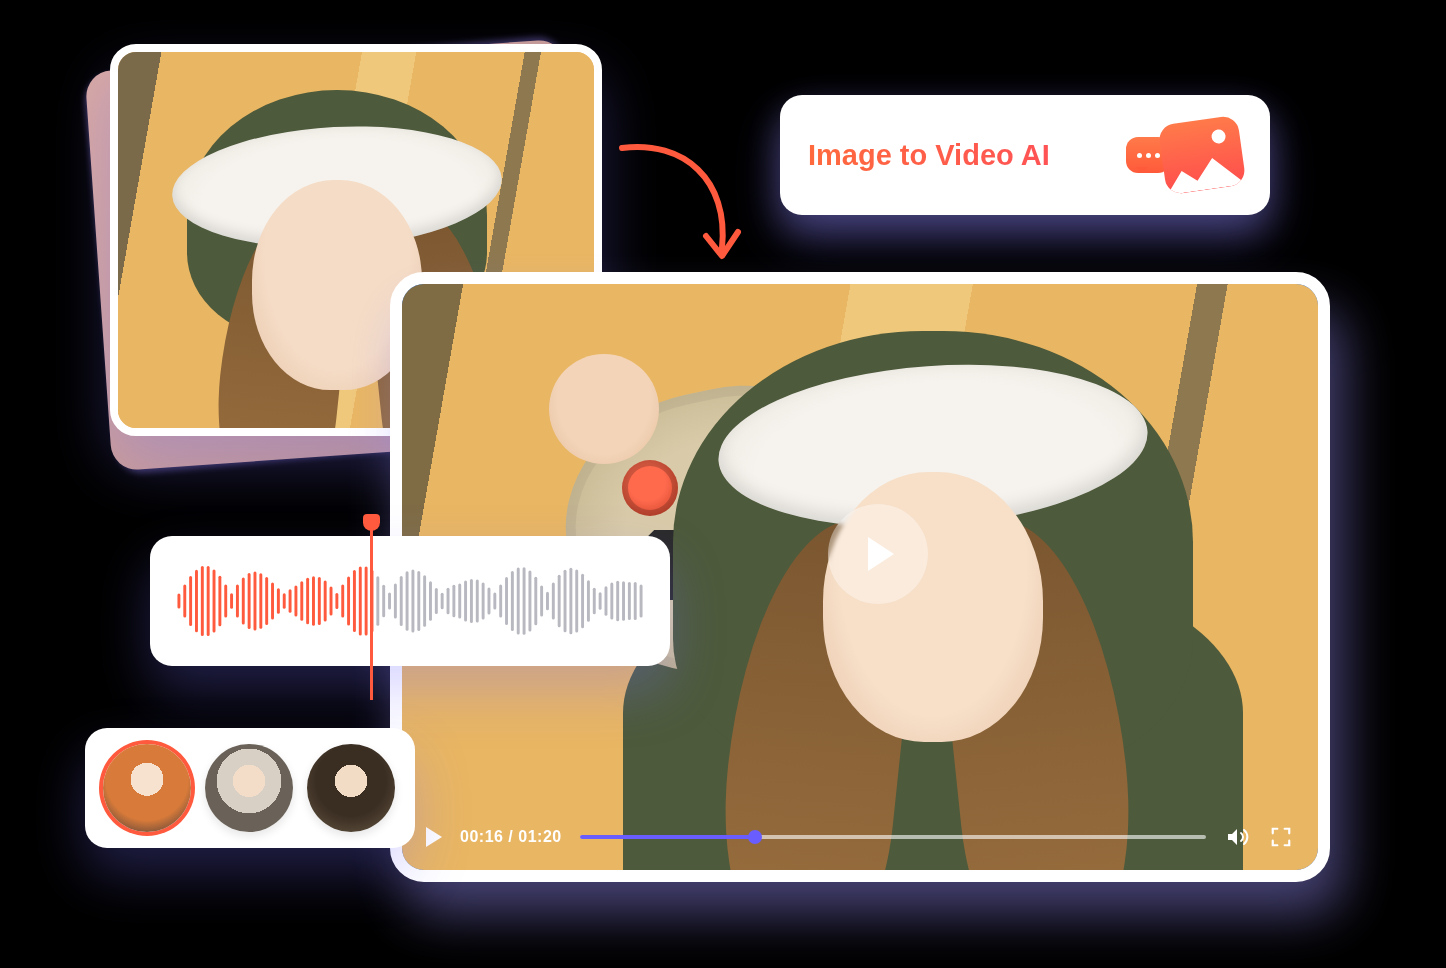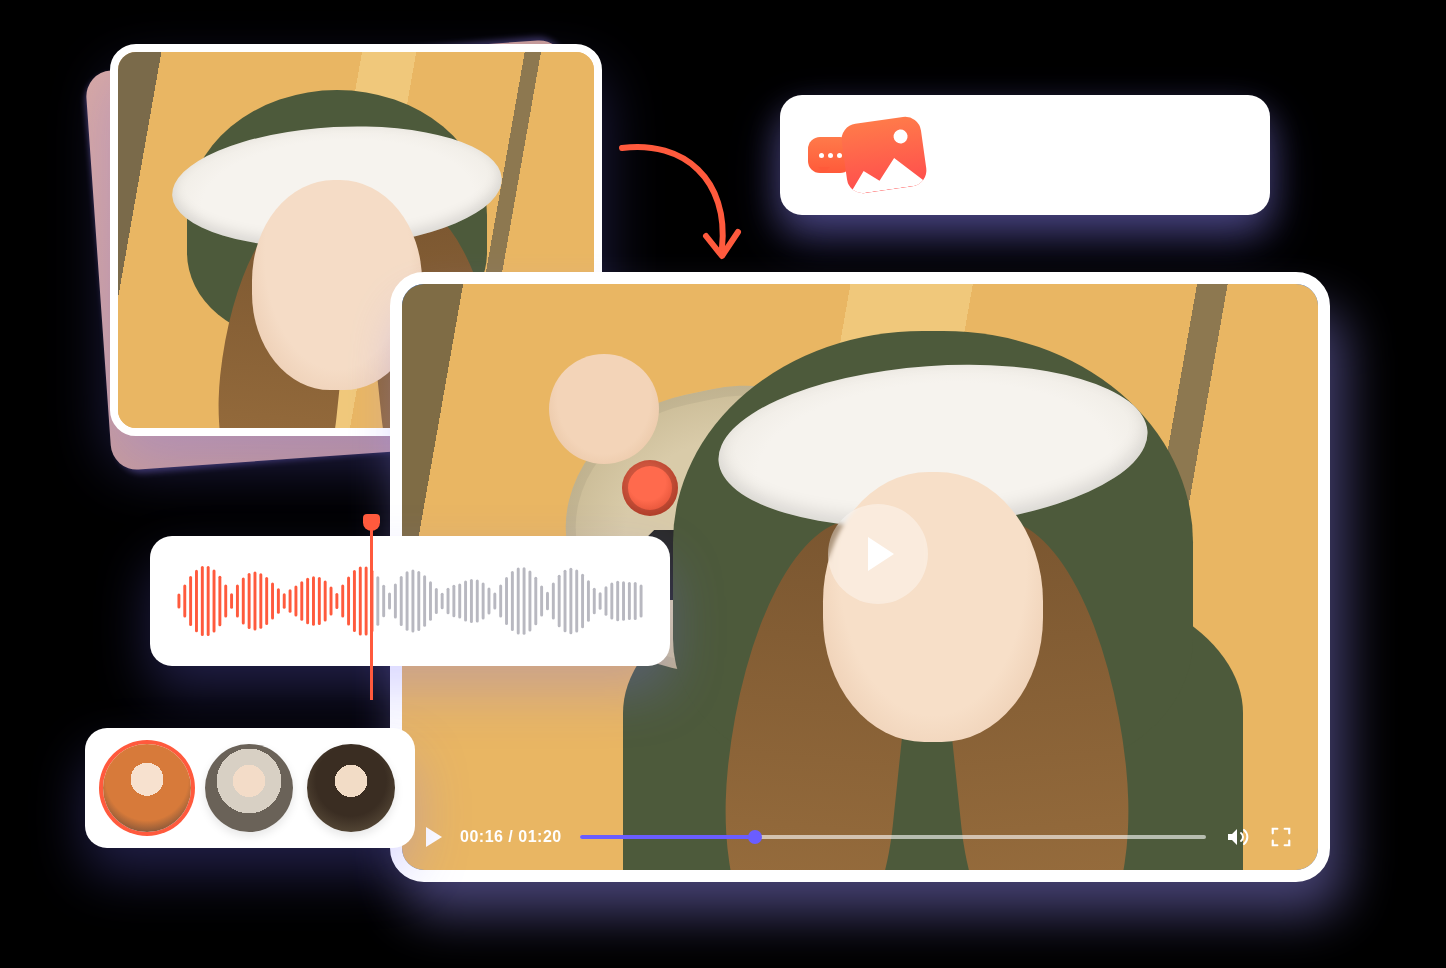--- a/index.html
+++ b/index.html
@@ -239,20 +239,21 @@
   </div>
 </div>
 
 <svg class="arrow" viewBox="0 0 130 130">
   <path d="M8 8 C 70 0, 115 40, 108 108" fill="none" stroke="#ff5a3d" stroke-width="6" stroke-linecap="round"></path>
   <path d="M92 96 L108 116 L124 92" fill="none" stroke="#ff5a3d" stroke-width="6" stroke-linecap="round" stroke-linejoin="round"></path>
 </svg>
 
 <div class="feature-card-shadow"></div>
 <div class="feature-card">
+  <div class="feature-title">Image to Video AI</div>
   <div class="feature-icons">
     <div class="chat-bubble">
         <span></span>
         <span></span>
         <span></span>
       </div>
     <div class="photo-tile">
         <div class="sun"></div>
         <div class="mtn"></div>
       </div>

